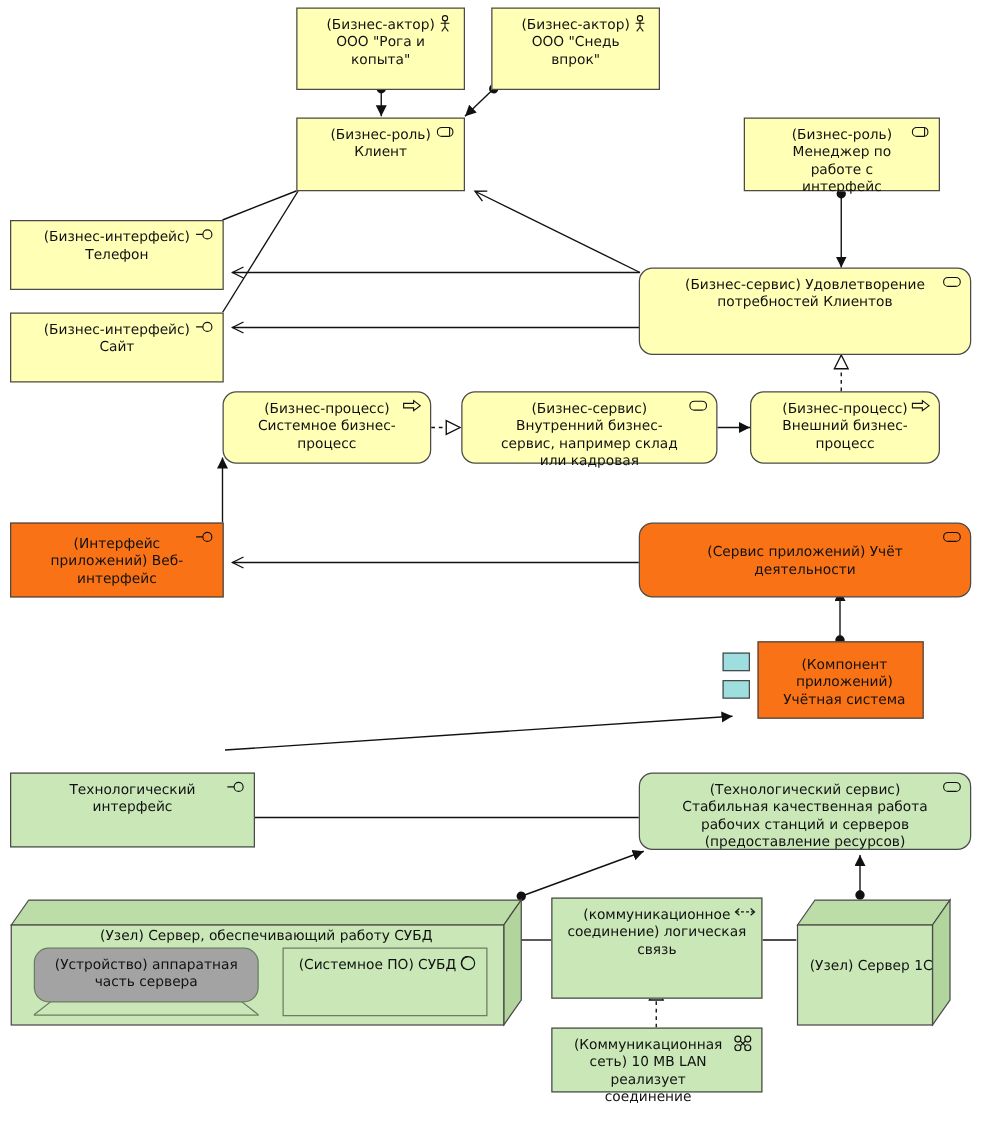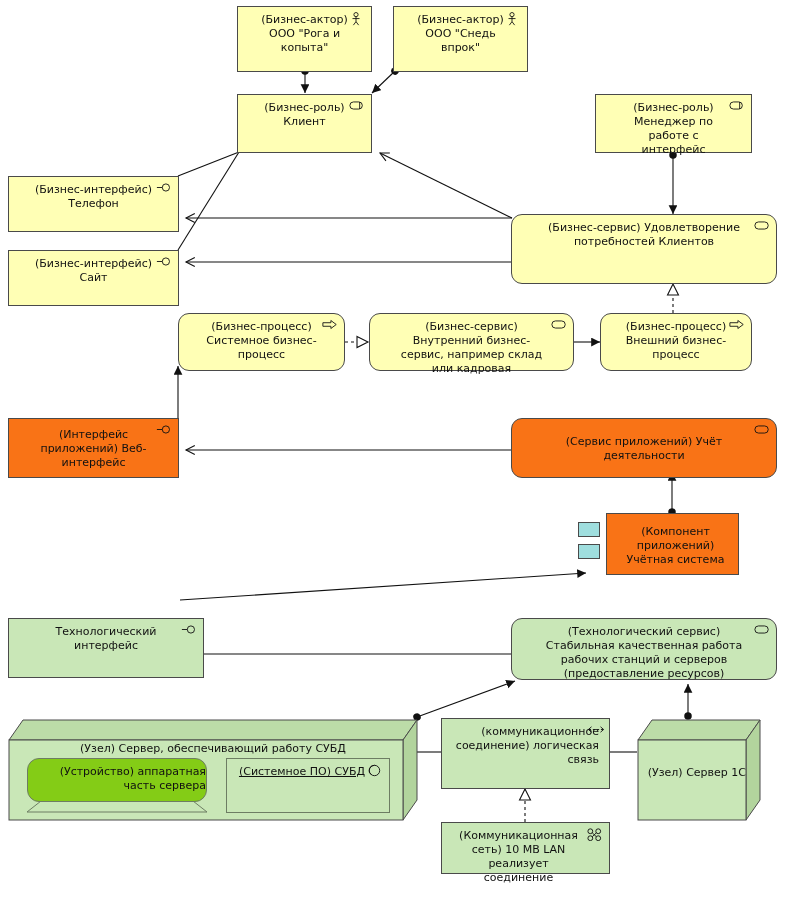--- a/index.html
+++ b/index.html
@@ -17,22 +17,22 @@
   .rounded{border-radius:11px;}
   .ic{position:absolute;top:5px;right:6px;width:16px;height:14px;}
   .ic svg{display:block;}
   
   .node3d{position:absolute;}
   .node3d .lbl{position:absolute;left:0;width:100%;text-align:center;font-size:11px;line-height:14px;color:#111;}
   .inner{position:absolute;box-sizing:border-box;border:1px solid #6d7d63;background:#c9e7b7;
          font-size:11px;line-height:14px;text-align:center;color:#111;}
   .device{position:absolute;}
   .device .scr{position:absolute;left:0;top:0;width:100%;box-sizing:border-box;
-       border:1px solid #6d7d63;border-radius:12px;background:#84cc16;
-       font-size:11px;line-height:14px;text-align:right;color:#111;padding-top:6px;}
+       border:1px solid #6d7d63;border-radius:12px;background:#a3a3a3;
+       font-size:11px;line-height:14px;text-align:center;color:#111;padding-top:6px;}
   .compbar{position:absolute;width:22px;height:15px;background:#9fdede;border:1px solid #4a4a4a;box-sizing:border-box;}
 </style>
 </head>
 <body>
 
 <div id="canvas">
 
   <svg id="wires" viewBox="0 0 787 897">
     <defs>
       <marker id="arrOpen" markerWidth="12" markerHeight="12" refX="9" refY="5" orient="auto">
@@ -251,31 +251,31 @@
     <div class="lbl" style="top:24px;">(Узел) Сервер, обеспечивающий работу СУБД</div>
   </div>
 
   <div class="device" style="left:27px;top:758px;width:180px;height:55px;">
     <svg width="180" height="55" viewBox="0 0 180 55" style="position:absolute;left:0;top:0;">
       <polygon points="14,43 166,43 180,54 0,54" fill="#c9e7b7" stroke="#6d7d63" stroke-width="1"></polygon>
     </svg>
     <div class="scr" style="height:44px;">(Устройство) аппаратная часть сервера</div>
   </div>
 
-  <div class="inner" style="left:226px;top:758px;width:164px;height:55px;padding:6px 18px 0 6px;text-decoration:underline;">
+  <div class="inner" style="left:226px;top:758px;width:164px;height:55px;padding:6px 18px 0 6px;">
     <span>(Системное ПО) СУБД</span>
     <span class="ic" style="top:5px;right:5px;">
       <svg viewBox="0 0 14 14" width="13" height="13">
           <circle cx="7" cy="7" r="5.6" fill="none" stroke="#111"></circle>
           <path d="M7,1.4 A5.6,5.6 0 0,0 3.6,11.6" fill="none" stroke="#111"></path>
         </svg>
     </span>
   </div>
 
-  <div class="node tech" style="left:441px;top:718px;width:169px;height:71px;padding:6px 10px 0 10px;text-align:right;">
+  <div class="node tech" style="left:441px;top:718px;width:169px;height:81px;padding:6px 10px 0 10px;">
     <span class="txt">(коммуникационное соединение) логическая связь</span>
     <span class="ic">
       <svg viewBox="0 0 20 12" width="18" height="11">
           <path d="M5,3 L1.5,6 L5,9" fill="none" stroke="#111"></path>
           <line x1="2" y1="6" x2="18" y2="6" stroke="#111" stroke-dasharray="2.5,2"></line>
           <path d="M15,3 L18.5,6 L15,9" fill="none" stroke="#111"></path>
         </svg>
     </span>
   </div>
 

